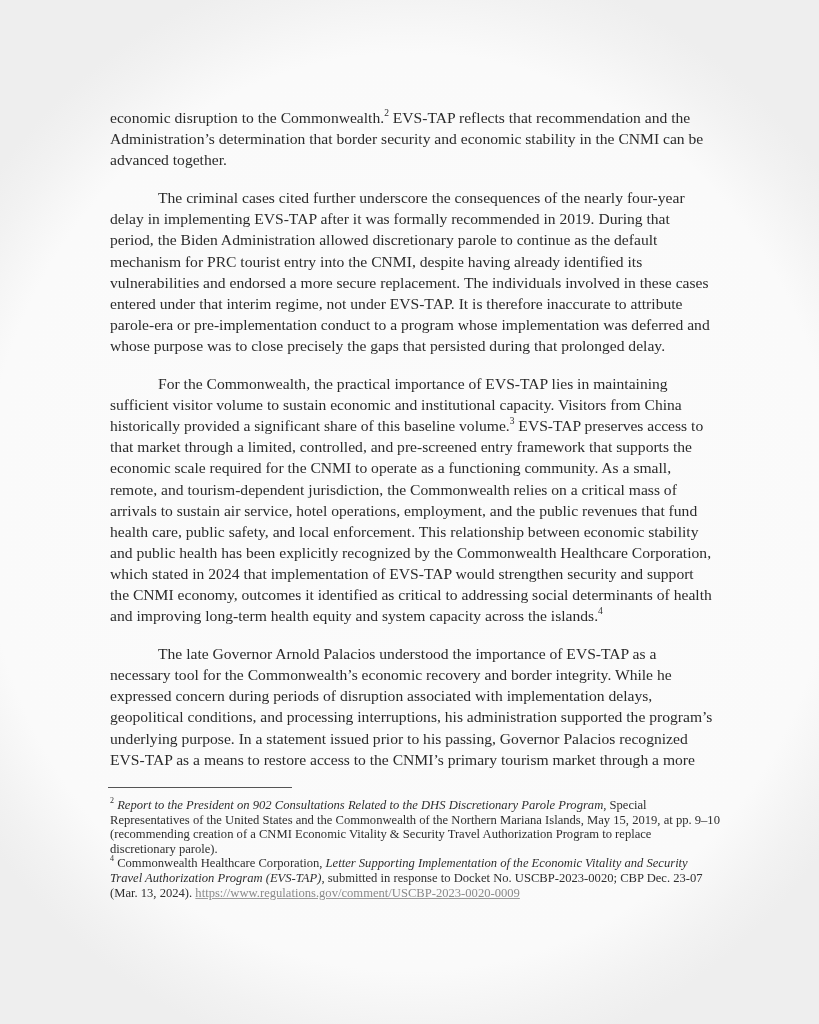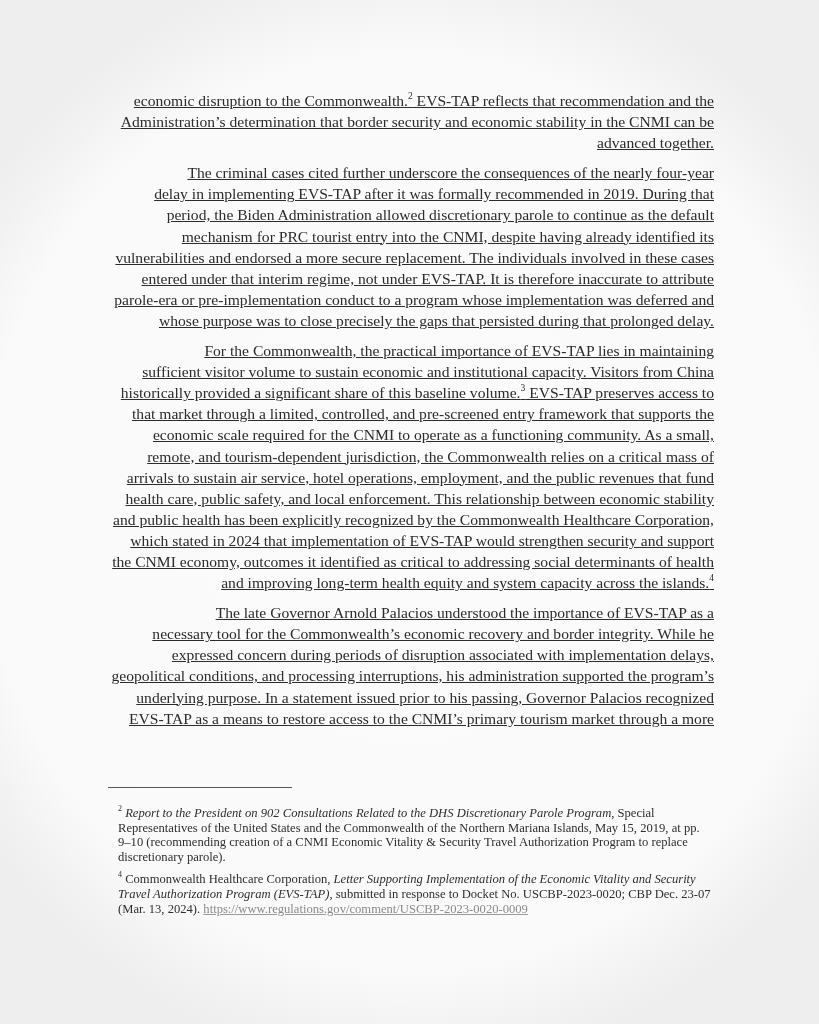--- a/index.html
+++ b/index.html
@@ -24,23 +24,22 @@
       position: absolute;
       left: 110px;
       top: 90px;
       width: 604px;
       font-family: "Liberation Serif", serif;
       font-size: 15.6px;
       line-height: 21.1px;
       color: #2b2b2b;
     }
     .body-text p {
-      margin: 0 0 9px 0;
-      text-align: right;
-      text-decoration: underline;
+      margin: 17px 0 9px 0;
+      text-align: left;
     }
     .body-text p.indent {
       text-indent: 48px;
     }
     sup {
       font-size: 9.5px;
       line-height: 0;
       position: relative;
       top: -1px;
       vertical-align: super;
@@ -57,21 +56,21 @@
       position: absolute;
       left: 110px;
       top: 798px;
       width: 610px;
       font-family: "Liberation Serif", serif;
       font-size: 12.6px;
       line-height: 14.6px;
       color: #2e2e2e;
     }
     .footnotes .fn {
-      margin: 8px;
+      margin: 0;
     }
     .footnotes sup {
       font-size: 8px;
     }
     .footnotes i { font-style: italic; }
     .fn-link {
       color: #8a8a8a;
       text-decoration: underline;
       text-decoration-color: #9a9a9a;
     }

